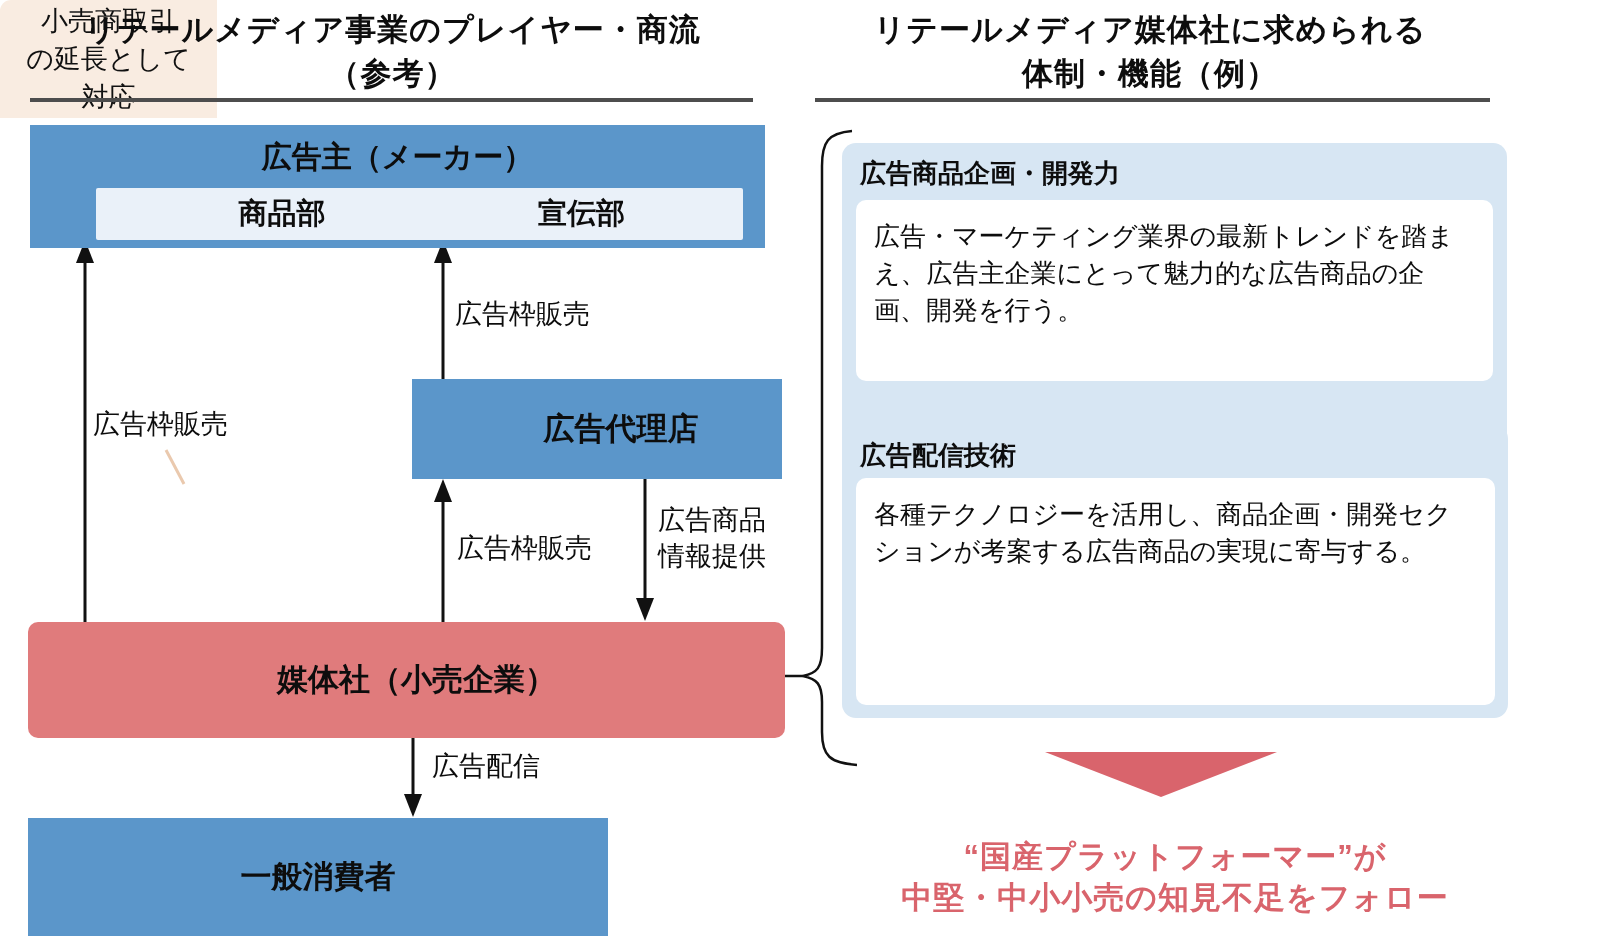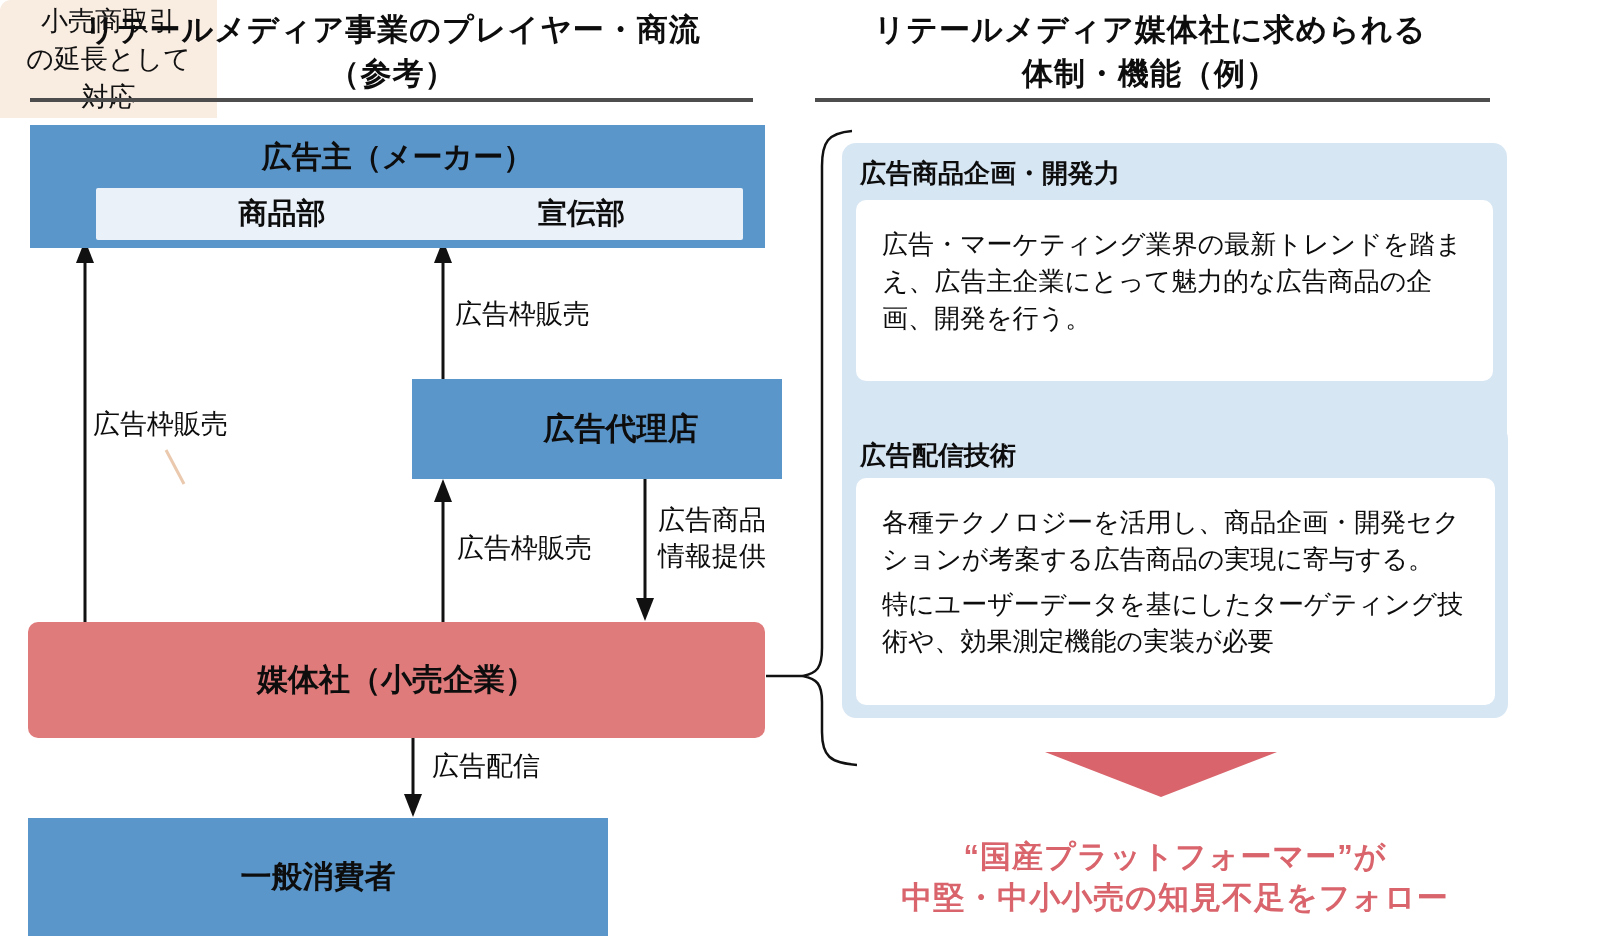--- a/index.html
+++ b/index.html
@@ -17,35 +17,35 @@
   .blue{background:#5b96ca;}
   .advertiser{left:30px;top:125px;width:735px;height:123px;display:block;}
   .advertiser-title{position:absolute;left:0;top:12px;width:100%;text-align:center;
     font-size:30px;font-weight:700;}
   .dept{position:absolute;top:63px;height:52px;background:#eaf1f9;border-radius:2px;
     display:flex;align-items:center;justify-content:center;font-size:29px;font-weight:700;}
   .dept-product{left:46px;width:372px;margin-left:20px;}
   .dept-advertising{left:390px;width:323px;}
   .agency{left:412px;top:379px;width:322px;height:100px;font-size:31px;padding-left:48px;}
   .media{left:28px;top:622px;width:737px;height:116px;background:#e07b7c;
-    border-radius:10px;font-size:31px;}
+    border-radius:10px;font-size:31px;padding-left:20px;}
   .consumer{left:28px;top:818px;width:580px;height:118px;font-size:31px;}
   .note{left:113px;top:482px;width:217px;height:118px;background:#f9ece1;
     display:flex;flex-direction:column;align-items:center;justify-content:center;
     font-size:27px;line-height:38px;font-weight:500;}
   
   .flow-label{position:absolute;font-size:27px;font-weight:500;color:#0d0d0d;
     line-height:36px;white-space:nowrap;}
   
   .card{position:absolute;background:#d7e6f3;border-radius:14px;}
   .card-header{position:absolute;left:18px;top:13px;font-size:26px;font-weight:700;color:#0d0d0d;}
   .card-inner{position:absolute;background:#ffffff;border-radius:10px;
     padding:18px 18px 0 18px;box-sizing:border-box;font-size:26px;line-height:37px;
     font-weight:500;color:#0d0d0d;}
-  .card-inner p{margin:8px;}
+  .card-inner p{margin:0;}
   .card1{left:842px;top:143px;width:665px;height:324px;}
   .card1 .card-inner{left:14px;top:57px;width:637px;height:181px;}
   .card2{left:842px;top:425px;width:666px;height:293px;}
   .card2 .card-inner{left:14px;top:53px;width:639px;height:227px;}
   
   .conclusion{position:absolute;left:850px;top:836px;width:650px;text-align:center;
     color:#d9646c;font-size:31px;font-weight:700;line-height:41px;letter-spacing:1px;}
   .svg-layer{position:absolute;left:0;top:0;width:1600px;height:940px;pointer-events:none;}
 </style>
 </head>
@@ -138,21 +138,20 @@
     <div class="card-header">広告商品企画・開発力</div>
     <div class="card-inner">
       <p>広告・マーケティング業界の最新トレンドを踏まえ、広告主企業にとって魅力的な広告商品の企画、開発を行う。</p>
     </div>
   </div>
 
   <div class="card card2">
     <div class="card-header">広告配信技術</div>
     <div class="card-inner">
       <p>各種テクノロジーを活用し、商品企画・開発セクションが考案する広告商品の実現に寄与する。</p>
-      <p>特にユーザーデータを基にしたターゲティング技術や、効果測定機能の実装が必要</p>
     </div>
   </div>
 
   <div class="conclusion">
     <div>“国産プラットフォーマー”が</div>
     <div>中堅・中小小売の知見不足をフォロー</div>
   </div>
 
 </div>
 

